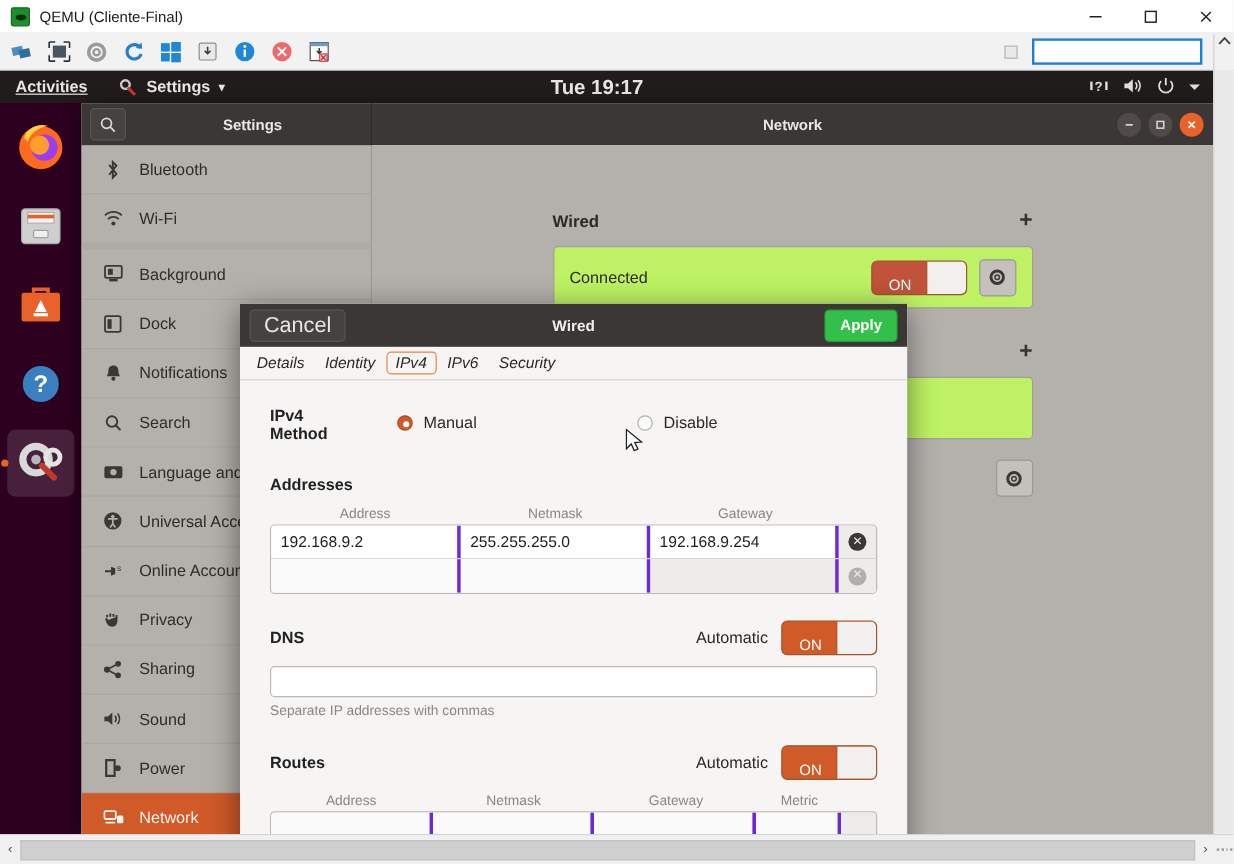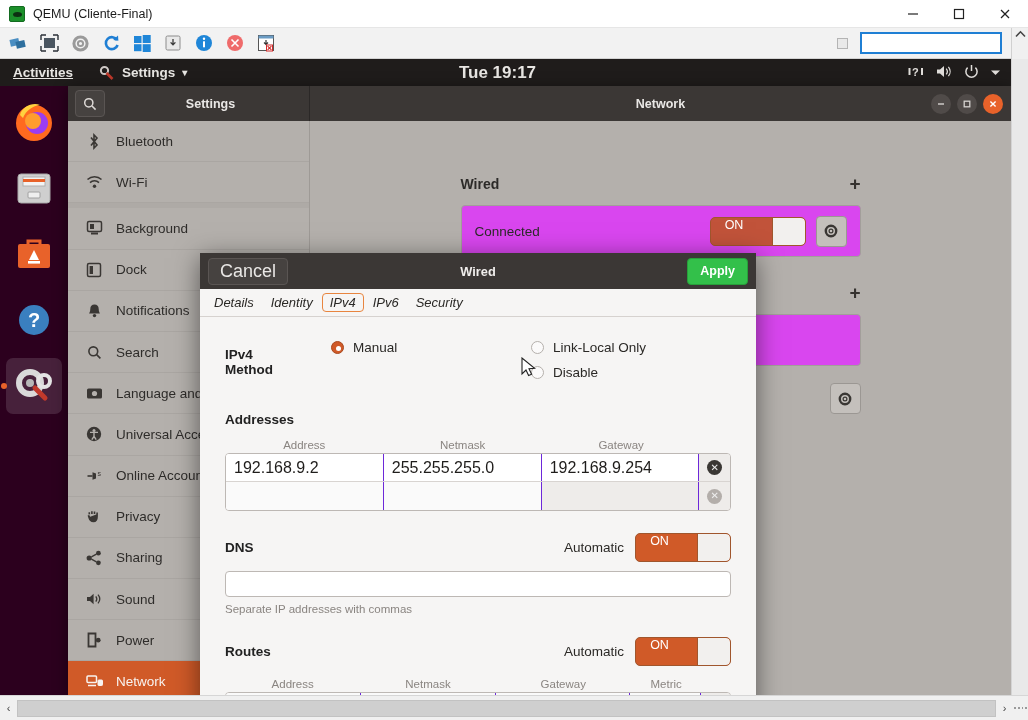--- a/index.html
+++ b/index.html
@@ -148,38 +148,38 @@
   .side-group-gap { height: 5px; background: #aeaaa6; }
 
   .netpanel { flex: 1; height: 574px; background: #b4b0ac; position: relative; }
   .np-inner { width: 400px; margin: 0 auto; padding-top: 53px; }
   .np-row-head {
     display: flex; align-items: center; justify-content: space-between;
     font-size: 14px; font-weight: bold; color: #2c2a28; margin-bottom: 12px;
   }
   .np-plus { font-size: 19px; color: #35322f; line-height: 1; }
   .np-card {
-    background: #d946ef; border: 1px solid #a29e9a; border-radius: 4px;
+    background: #bef264; border: 1px solid #a29e9a; border-radius: 4px;
     height: 52px; display: flex; align-items: center; padding: 0 13px;
     justify-content: space-between;
     gap: 12px;
   }
   .np-card-label { font-size: 13.5px; color: #2c2a28; }
   .np-card-right { display: flex; align-items: center; gap: 10px; }
   .np-gear {
     width: 31px; height: 31px; border: 1px solid #9b9793; border-radius: 4px;
     background: #c4c0bc; display: flex; align-items: center; justify-content: center;
   }
   .np-block2 { margin-top: 26px; }
   .np-gearrow { display: flex; justify-content: flex-end; margin-top: 17px; }
 
   
   .toggle {
-    width: 96px; height: 29px; border-radius: 5px; border: 1px solid #a0562d;
-    background: #d05a28; display: flex; align-items: flex-start; position: relative;
+    width: 80px; height: 29px; border-radius: 5px; border: 1px solid #a0562d;
+    background: #d05a28; display: flex; align-items: flex-end; position: relative;
     overflow: hidden;
   }
   .toggle .tg-label {
     width: 47px; text-align: center; color: #fff; font-size: 12.5px;
   }
   .toggle .tg-knob {
     position: absolute; right: 0; top: 0; width: 33px; height: 27px;
     background: #f2f0ee; border-left: 1px solid #a0562d;
     border-radius: 0 4px 4px 0;
   }
@@ -242,22 +242,22 @@
     display: flex; font-size: 11.5px; color: #8a8581; margin-top: 12px;
   }
   .grid-head span { text-align: center; }
   .addr-table {
     border: 1px solid #bdb8b4; border-radius: 4px; overflow: hidden;
     background: #fff; margin-top: 2px;
   }
   .addr-row { display: flex; height: 28px; border-bottom: 1px solid #d8d4d1; }
   .addr-row:last-child { border-bottom: none; }
   .addr-cell {
-    border-right: 1px solid #6d28d9; height: 100%; display: flex;
-    align-items: center; padding-left: 8px; font-size: 16px; color: #1f1d1b;
+    border-right: 3px solid #6d28d9; height: 100%; display: flex;
+    align-items: center; padding-left: 8px; font-size: 13px; color: #1f1d1b;
     background: #ffffff;
   }
   .addr-cell.empty { background: #fafafa; }
   .addr-cell.dim { background: #eeecea; }
   .addr-del {
     width: 31px; display: flex; align-items: center; justify-content: center;
     background: #eeecea;
   }
   .del-ic {
     width: 15px; height: 15px; border-radius: 50%; background: #3a3734;
@@ -729,24 +729,20 @@
           <div class="method-opts">
             <div class="method-col">
               <label class="radio-row">
                 <span class="radio on"></span>
                 <span>Manual</span>
               </label>
             </div>
             <div class="method-col">
               <label class="radio-row">
                 <span class="radio"></span>
-                <span>Link-Local Only</span>
-              </label>
-              <label class="radio-row">
-                <span class="radio"></span>
                 <span>Disable</span>
               </label>
             </div>
           </div>
         </div>
 
         <div style="margin-top:27px">
           <div class="sec-label">Addresses</div>
           <div class="grid-head">
             <span style="width:160px">Address</span>

